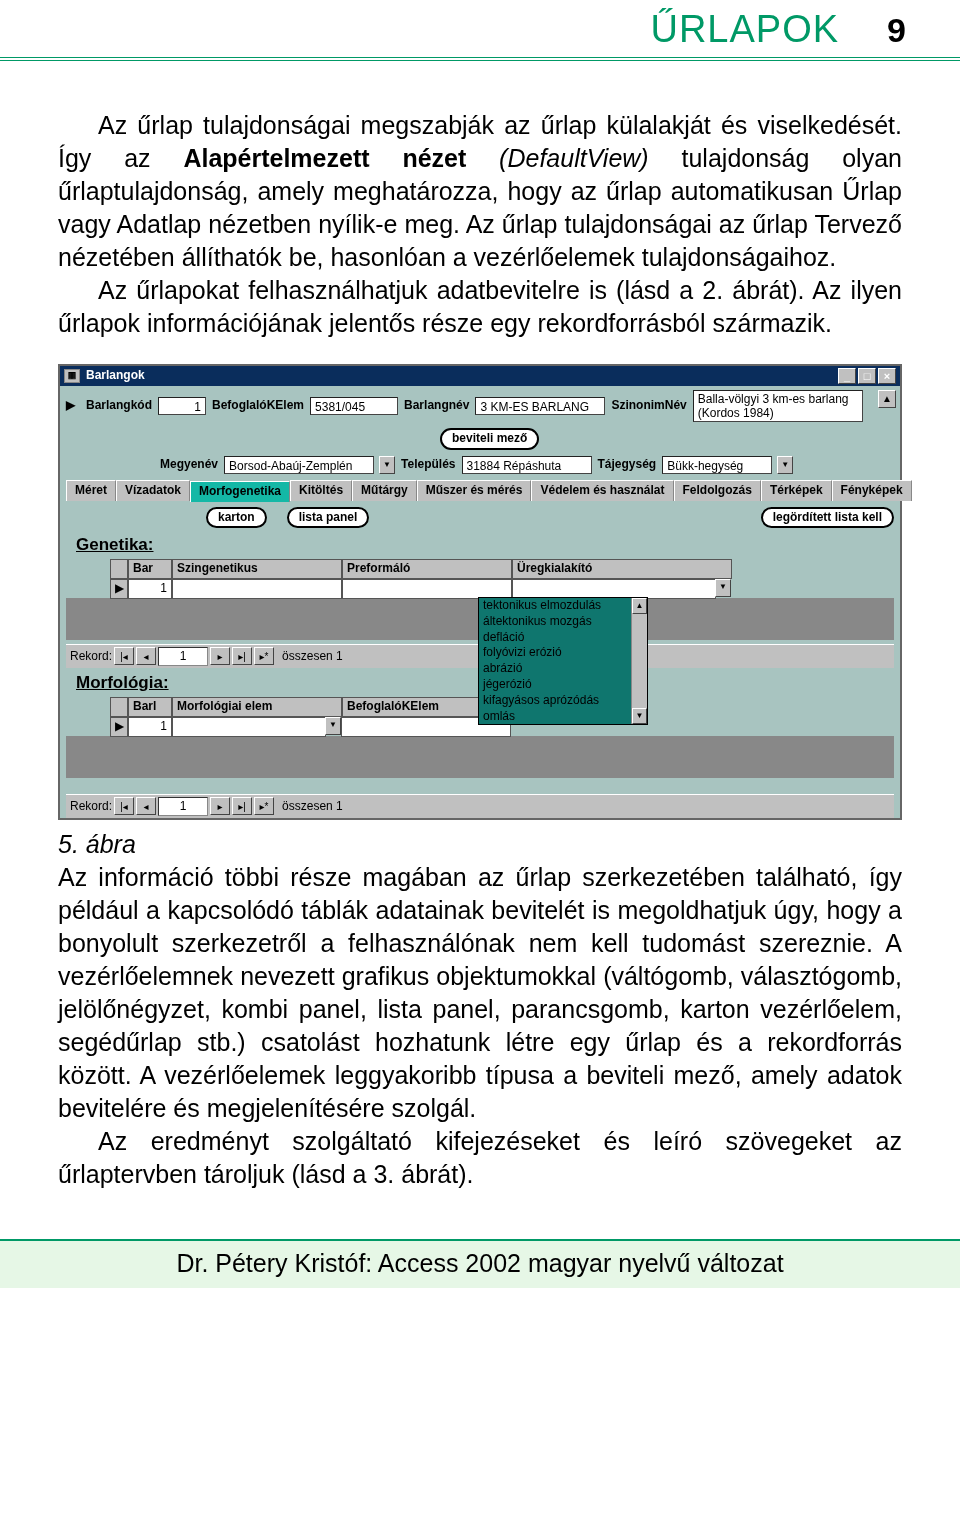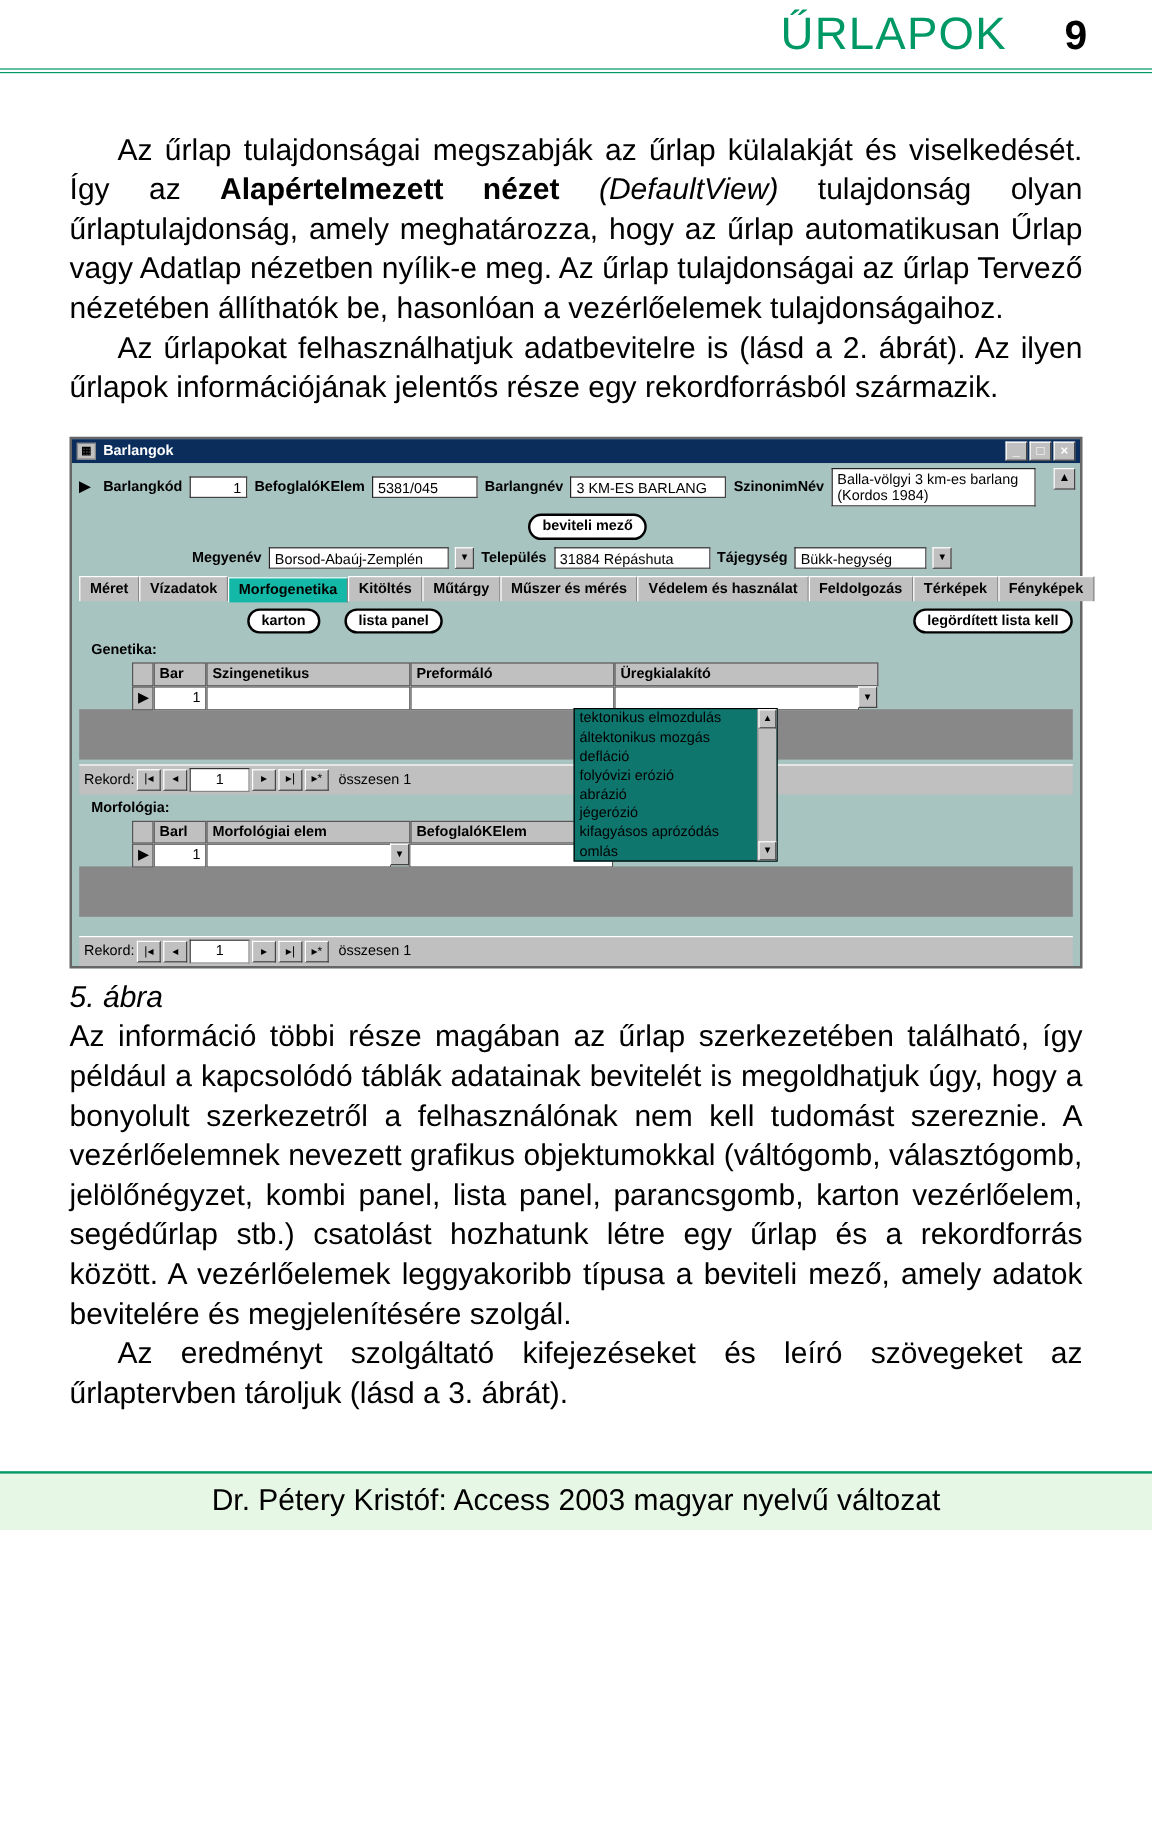--- a/index.html
+++ b/index.html
@@ -131,21 +131,21 @@
     border:1px solid #888;
     border-bottom:none;
     border-top-color:#fff;border-left-color:#fff;
     padding:2px 8px;
     font-weight:bold;
     font-size:12px;
     white-space:nowrap;
   }
   .tab.active { background:#14b8a6; position:relative; top:1px; }
   .callout-row { display:flex; gap:20px; margin:6px 0 6px 140px; }
-  .sublabel { font-weight:bold; margin:4px 0 2px 10px; font-size:12px; }
+  .sublabel { font-weight:bold; text-decoration:underline; margin:4px 0 2px 10px; font-size:17px; }
   .grid-head, .grid-row { display:flex;padding-left:44px; }
   .grid-head .cell, .grid-row .cell {
     border:1px solid #555;
     background:#c0c0c0;
     font-weight:bold;
     padding:1px 4px;
     font-size:12px;
   }
   .grid-row .cell { background:#fff; font-weight:normal; }
   .sel-col { width:18px; text-align:center; background:#c0c0c0 !important; }
@@ -347,14 +347,14 @@
   </div>
 
   <p class="caption">5. ábra</p>
 
   <p>Az információ többi része magában az űrlap szerkezetében található, így például a kapcsolódó táblák adatainak bevitelét is megoldhatjuk úgy, hogy a bonyolult szerkezetről a felhasználónak nem kell tudomást szereznie. A vezérlőelemnek nevezett grafikus objektumokkal (váltógomb, választógomb, jelölőnégyzet, kombi panel, lista panel, parancsgomb, karton vezérlőelem, segédűrlap stb.) csatolást hozhatunk létre egy űrlap és a rekordforrás között. A vezérlőelemek leggyakoribb típusa a beviteli mező, amely adatok bevitelére és megjelenítésére szolgál.</p>
   <p class="indent">Az eredményt szolgáltató kifejezéseket és leíró szövegeket az űrlaptervben tároljuk (lásd a 3. ábrát).</p>
 
 </div>
 
 <div class="page-footer">
-  <span>Dr. Pétery Kristóf: Access 2003 magyar nyelvű változat</span>
+  <span>Dr. Pétery Kristóf: Access 2002 magyar nyelvű változat</span>
 </div>
 
 </body></html>

